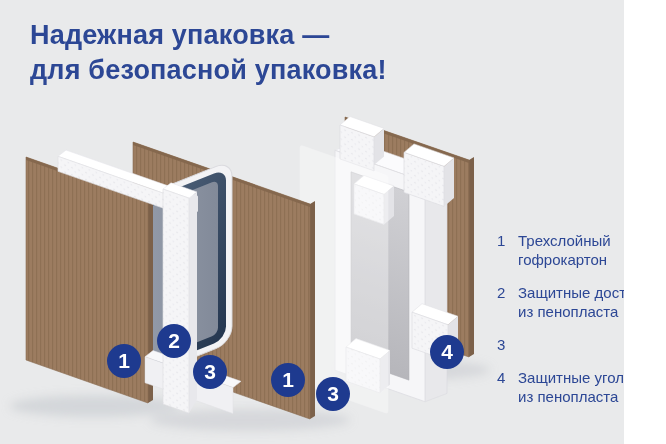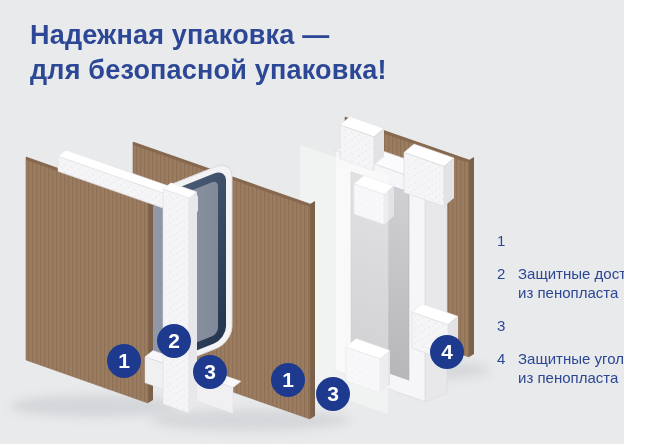--- a/index.html
+++ b/index.html
@@ -166,20 +166,22 @@
       <div class="marker" style="left: 157px; top: 324px;">2</div>
       <div class="marker" style="left: 193px; top: 355px;">3</div>
       <div class="marker" style="left: 271px; top: 363px;">1</div>
       <div class="marker" style="left: 316px; top: 377px;">3</div>
       <div class="marker" style="left: 430px; top: 335px;">4</div>
     </div>
 
   <div class="legend">
     <div class="legend-item">
       <span class="legend-num">1</span>
+      <span class="legend-text">Трехслойный
+гофрокартон</span>
     </div>
 
     <div class="legend-item">
       <span class="legend-num">2</span>
       <span class="legend-text">Защитные доставки
 из пенопласта</span>
     </div>
 
     <div class="legend-item">
       <span class="legend-num">3</span>

